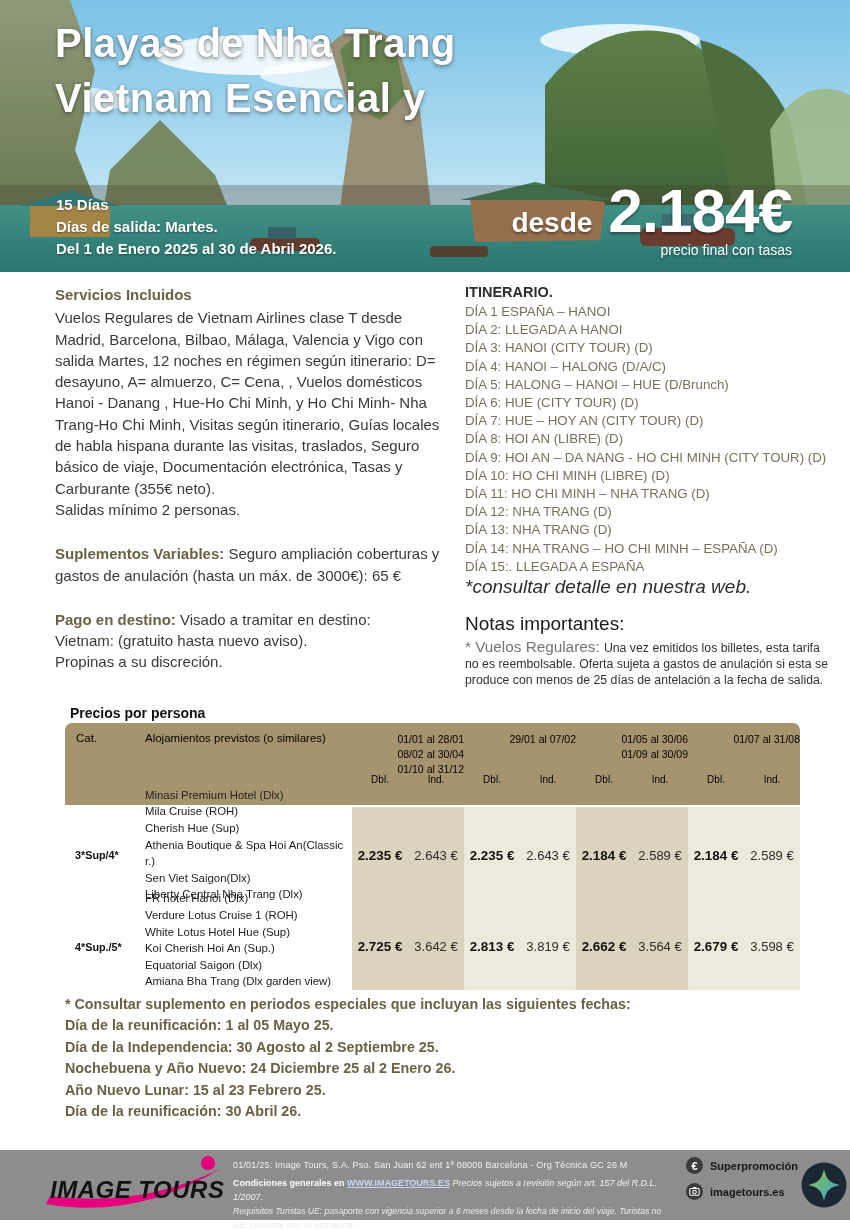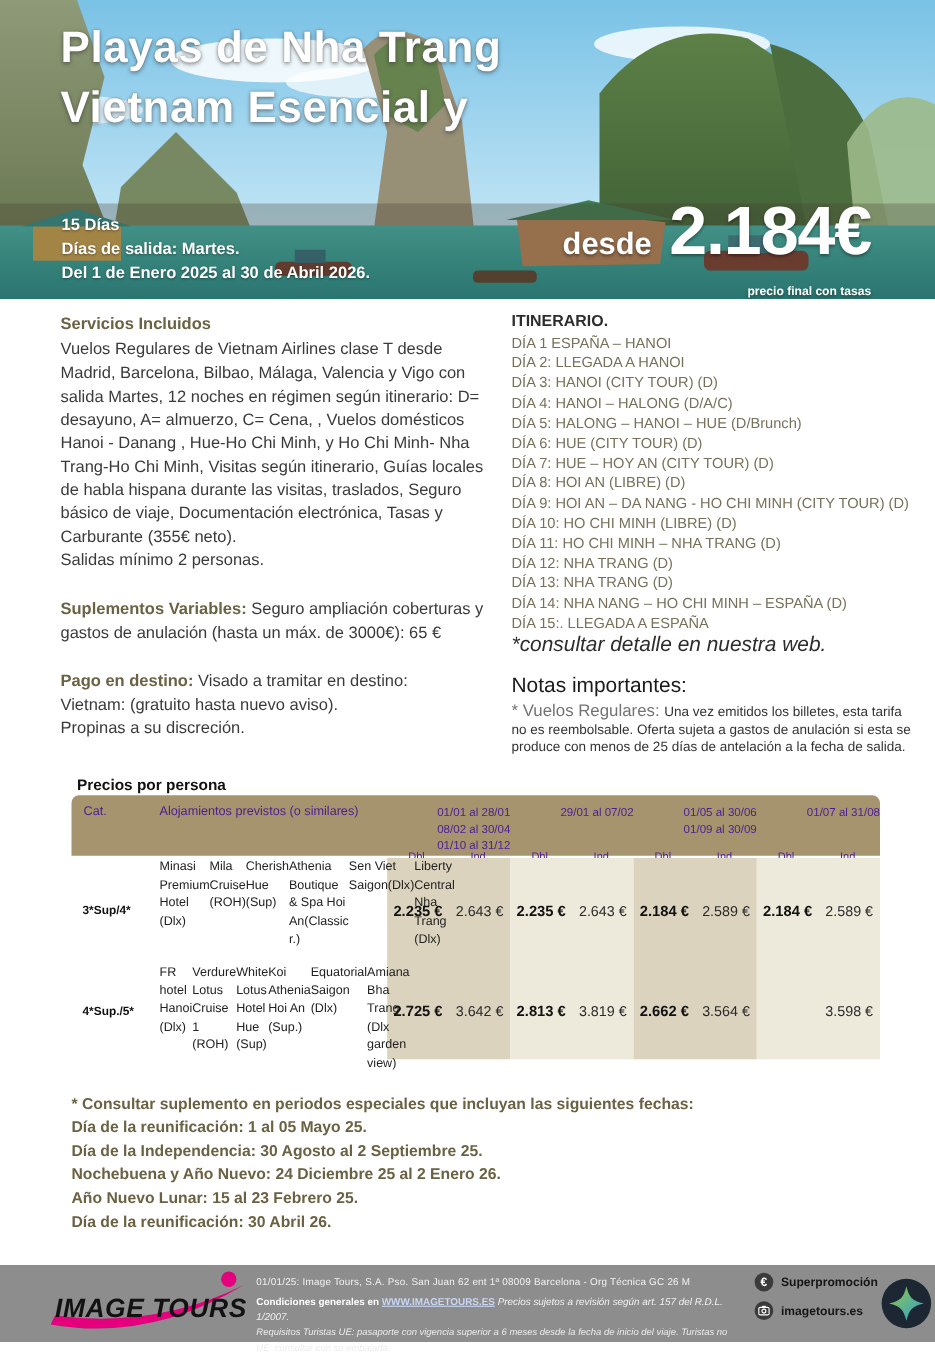--- a/index.html
+++ b/index.html
@@ -23,53 +23,53 @@
   .hero-title{position:absolute;left:55px;top:16px;color:#fff;font-weight:bold;
     font-size:40px;line-height:55px;letter-spacing:.5px;
     text-shadow:0 2px 4px rgba(40,40,40,.45), 0 0 2px rgba(90,90,90,.6)}
   .hero-dates{position:absolute;left:56px;top:194px;color:#fff;font-weight:bold;
     font-size:15px;line-height:22px;text-shadow:0 1px 2px rgba(0,0,0,.4)}
   .hero-price{position:absolute;right:58px;top:182px;color:#fff;text-align:right;
     text-shadow:0 2px 3px rgba(0,0,0,.4)}
   .price-row{display:flex;align-items:baseline;gap:16px;justify-content:flex-end}
   .price-desde{font-size:28px;font-weight:bold}
   .price-big{font-size:62px;font-weight:bold;letter-spacing:-1px;line-height:58px}
-  .price-note{font-size:11px;font-weight:bold;margin-top:19px}
+  .price-note{font-size:14px;font-weight:normal;margin-top:2px}
 
   
   .services{position:absolute;left:55px;top:284px;width:398px;color:var(--ink);
     font-size:15px;line-height:21.3px}
   .sec-head{color:var(--olive);font-weight:bold;font-size:15px;margin-bottom:2px}
   .block-gap{margin-top:23px}
   .olive-bold{color:var(--olive);font-weight:bold}
 
   
   .itinerary{position:absolute;left:465px;top:284px;width:385px}
   .itin-head{font-size:14.5px;color:#2d2d2d;font-weight:600;margin-bottom:3px}
   .itin-day{font-size:13.3px;color:var(--olive2);line-height:18.2px}
   .itin-note{font-size:19px;color:#2d2d2d;font-style:italic;line-height:19px;margin-top:1px}
   .notes-head{font-size:19px;color:#1a1a1a;margin-top:17px;margin-bottom:4px}
   .notes-body{font-size:12.3px;color:#333;line-height:16.2px;width:370px}
   .notes-label{font-size:15.3px;color:#737373}
 
   
   .prices-title{position:absolute;left:70px;top:705px;font-size:14px;font-weight:bold;color:#111}
   .table{position:absolute;left:65px;top:723px;width:735px}
-  .thead{position:relative;height:55px;background:var(--tan);border-radius:7px 7px 0 0;color:#4c1d95}
+  .thead{position:relative;height:82px;background:var(--tan);border-radius:7px 7px 0 0;color:#000000}
   .h-cat{position:absolute;left:11px;top:9px;font-size:11.5px}
   .h-hotels{position:absolute;left:80px;top:9px;font-size:11.5px}
   .h-period{position:absolute;top:9px;width:112px;text-align:right;font-size:10.5px;line-height:15px}
   .h-sub{position:absolute;top:51px;width:56px;text-align:center;font-size:10px}
   .tbody{position:relative;height:183px;margin-top:2px;background:#fff}
   .stripe{position:absolute;top:0;bottom:0;width:112px}
   .trow{position:absolute;left:0;width:735px}
   .t-cat{position:absolute;left:10px;width:66px;height:100%;display:flex;align-items:center;
     font-weight:bold;font-size:10.8px;color:#111}
-  .t-hotels{position:absolute;left:80px;width:205px;height:100%;display:flex;flex-direction:row;
-    justify-content:space-between;font-size:11.4px;line-height:16.6px;color:#222}
+  .t-hotels{position:absolute;left:80px;width:205px;height:100%;display:flex;flex-direction:column;
+    justify-content:flex-end;font-size:11.4px;line-height:16.6px;color:#222}
   .t-price{position:absolute;width:56px;height:100%;display:flex;align-items:center;
     justify-content:center;color:#111;white-space:nowrap}
   .t-price.dbl{font-weight:bold;font-size:13.4px}
   .t-price.ind{font-size:13px;color:#2b2b2b}
 
   
   .special{position:absolute;left:65px;top:994px;color:var(--olive);font-weight:bold;
     font-size:14.3px;line-height:21.4px}
 
   
@@ -186,21 +186,21 @@
     <div class="itin-day">DÍA 4: HANOI – HALONG (D/A/C)</div>
     <div class="itin-day">DÍA 5: HALONG – HANOI – HUE (D/Brunch)</div>
     <div class="itin-day">DÍA 6: HUE (CITY TOUR) (D)</div>
     <div class="itin-day">DÍA 7: HUE – HOY AN (CITY TOUR) (D)</div>
     <div class="itin-day">DÍA 8: HOI AN (LIBRE) (D)</div>
     <div class="itin-day">DÍA 9: HOI AN – DA NANG - HO CHI MINH (CITY TOUR) (D)</div>
     <div class="itin-day">DÍA 10: HO CHI MINH (LIBRE) (D)</div>
     <div class="itin-day">DÍA 11: HO CHI MINH – NHA TRANG (D)</div>
     <div class="itin-day">DÍA 12:  NHA TRANG (D)</div>
     <div class="itin-day">DÍA 13: NHA TRANG (D)</div>
-    <div class="itin-day">DÍA 14:  NHA NANG – HO CHI MINH – ESPAÑA (D)</div>
+    <div class="itin-day">DÍA 14:  NHA TRANG – HO CHI MINH – ESPAÑA (D)</div>
     <div class="itin-day">DÍA 15:.  LLEGADA A ESPAÑA</div>
     <div class="itin-note">*consultar detalle en nuestra web.</div>
 
     <div class="notes-head">Notas importantes:</div>
     <div class="notes-body">
       <span class="notes-label">* Vuelos Regulares: </span><span>Una vez emitidos los billetes, esta tarifa no es reembolsable. Oferta sujeta a gastos de anulación si esta se produce con menos de 25 días de antelación a la fecha de  salida.</span>
     </div>
   </div>
 
   <div class="prices-title">Precios por persona</div>
@@ -261,30 +261,31 @@
         <div class="t-price dbl" style="left:623px">2.184 €</div>
         <div class="t-price ind" style="left:679px">2.589 €</div>
       </div>
 
       <div class="trow" style="top:96px;height:87px">
         <div class="t-cat">4*Sup./5*</div>
         <div class="t-hotels">
           <div>FR hotel Hanoi (Dlx)</div>
           <div>Verdure Lotus Cruise 1 (ROH)</div>
           <div>White Lotus Hotel Hue (Sup)</div>
-          <div>Koi Athenia Hoi An (Sup.)</div>
+          <div>Koi Cherish Hoi An (Sup.)</div>
           <div>Equatorial Saigon (Dlx)</div>
           <div>Amiana Bha Trang (Dlx garden view)</div>
         </div>
         <div class="t-price dbl" style="left:287px">2.725 €</div>
         <div class="t-price ind" style="left:343px">3.642 €</div>
         <div class="t-price dbl" style="left:399px">2.813 €</div>
         <div class="t-price ind" style="left:455px">3.819 €</div>
         <div class="t-price dbl" style="left:511px">2.662 €</div>
         <div class="t-price ind" style="left:567px">3.564 €</div>
+        <div class="t-price dbl" style="left:623px">2.679 €</div>
         <div class="t-price ind" style="left:679px">3.598 €</div>
       </div>
     </div>
   </div>
 
   <div class="special">
     <div> * Consultar suplemento en periodos especiales que incluyan las siguientes fechas:</div>
     <div>Día de la reunificación: 1 al 05  Mayo 25.</div>
     <div>Día de la Independencia: 30 Agosto al 2 Septiembre 25.</div>
     <div>Nochebuena y Año Nuevo: 24 Diciembre 25 al 2 Enero 26.</div>

